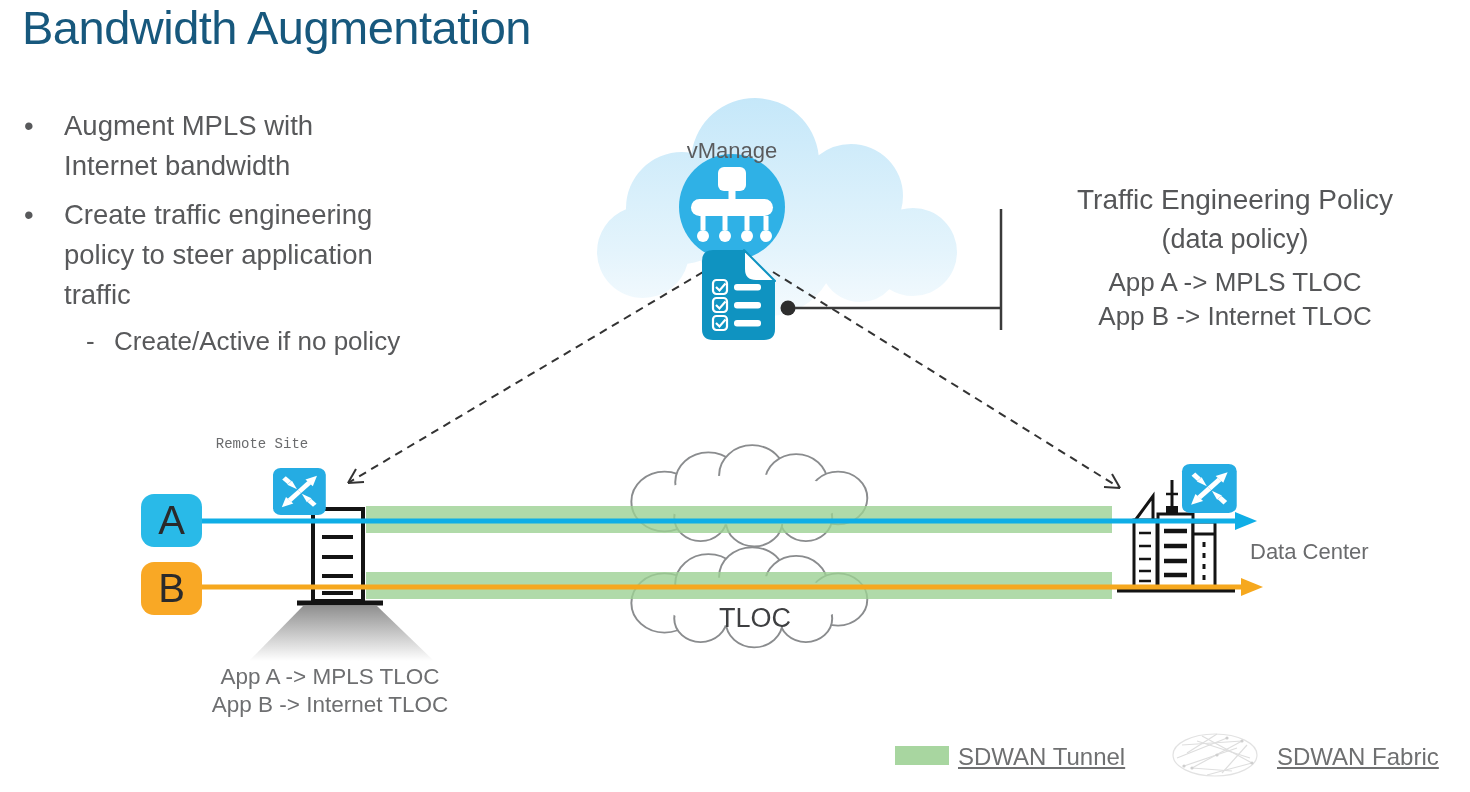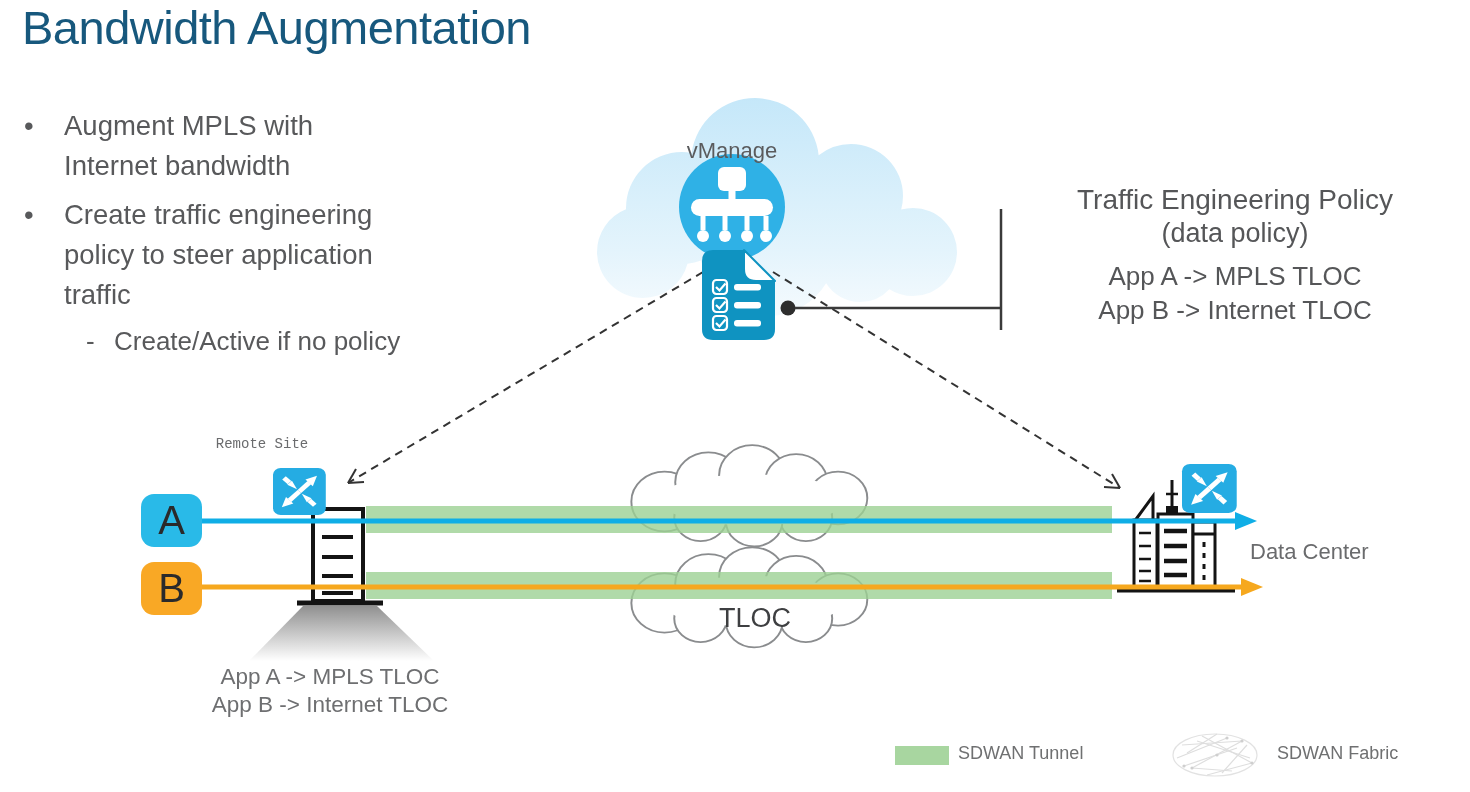--- a/index.html
+++ b/index.html
@@ -9,34 +9,34 @@
   .art{position:absolute;left:0;top:0;width:1470px;height:792px;}
   .title{left:22px;top:0px;width:900px;font-size:47px;font-weight:400;color:#17587D;letter-spacing:-0.5px;}
   .bullets{left:24px;top:106px;width:470px;color:#58595B;}
   .bullet{display:flex;font-size:27.5px;line-height:40px;margin-bottom:9px;}
   .bullet .marker{width:40px;flex:0 0 40px;}
   .bullet .btext{white-space:pre-line;}
   .subbullet{display:flex;font-size:26px;line-height:34px;padding-left:62px;margin-top:2px;}
   .subbullet .marker{width:28px;flex:0 0 28px;}
   .vmanage-label{left:652px;top:129px;width:160px;text-align:center;font-size:22px;color:#5A5B5D;margin-top:9px;}
   .callout{left:1015px;top:183px;width:440px;text-align:center;color:#555658;}
-  .callout .c-title{font-size:28px;line-height:34px;margin-bottom:0;}
+  .callout .c-title{font-size:28px;line-height:34px;margin-bottom:6px;}
   .callout .c-sub{font-size:27px;line-height:32px;margin-bottom:10px;}
   .callout .c-rule{font-size:26px;line-height:34px;}
   .remote-label{left:187px;top:436px;width:150px;text-align:center;font-size:14px;color:#6A6B6D;font-family:Liberation Mono, monospace;}
   .badge{width:61px;height:53px;border-radius:13px;display:flex;align-items:center;justify-content:center;
          font-size:40px;color:#2A2A2B;}
   .badge-a{left:141px;top:494px;background:#29BAE8;}
   .badge-b{left:141px;top:562px;background:#F9A825;}
   .cloud-label{width:160px;text-align:center;font-size:27px;color:#3E3F41;}
   .internet-label{left:675px;top:464px;}
   .mpls-label{left:675px;top:603px;}
   .dc-label{left:1250px;top:539px;width:200px;font-size:22px;color:#6A6B6D;}
   .site-policy{left:190px;top:663px;width:280px;text-align:center;font-size:22.5px;line-height:28px;color:#6E6F71;}
-  .legend-label{font-size:18px;color:#6F7071;}
+  .legend-label{font-size:24px;color:#6F7071;text-decoration:underline;}
   .legend-tunnel{left:958px;top:743px;width:200px;}
   .legend-fabric{left:1277px;top:743px;width:200px;}
 </style>
 </head>
 <body>
 
 <div class="slide">
 
   <svg class="art" viewBox="0 0 1470 792">
     <defs>

